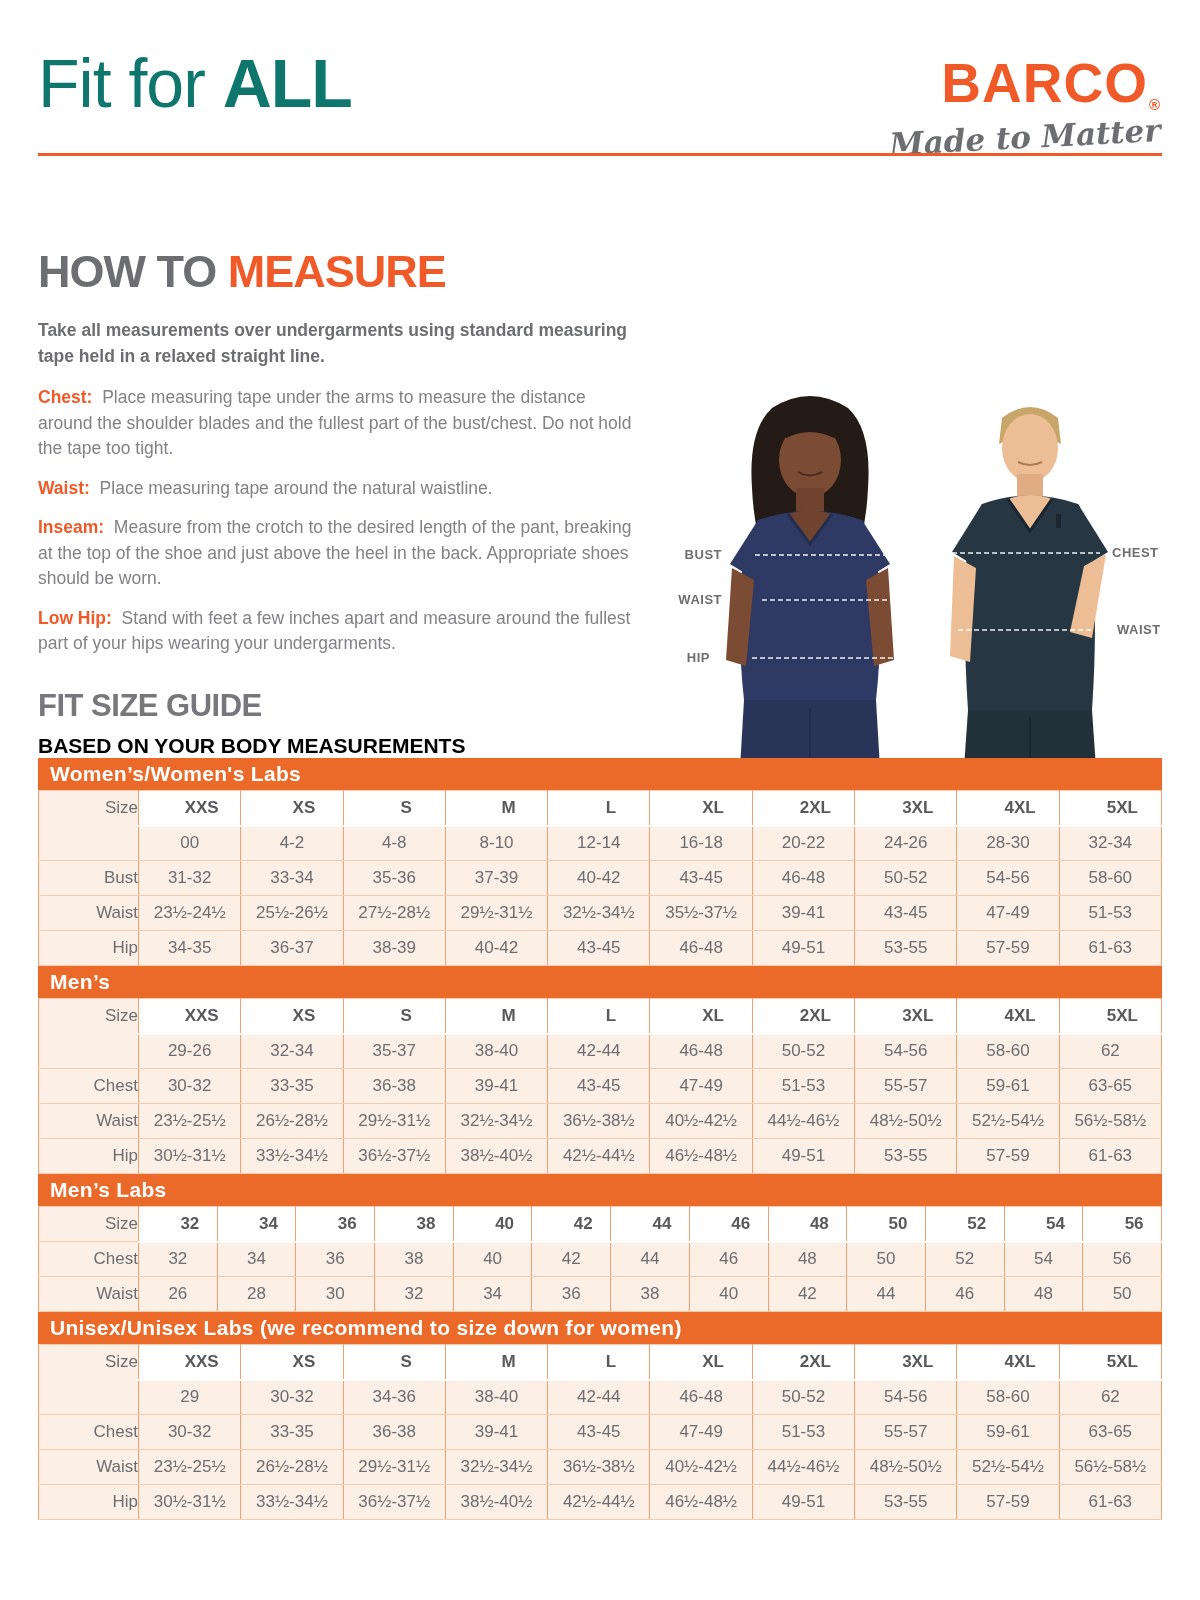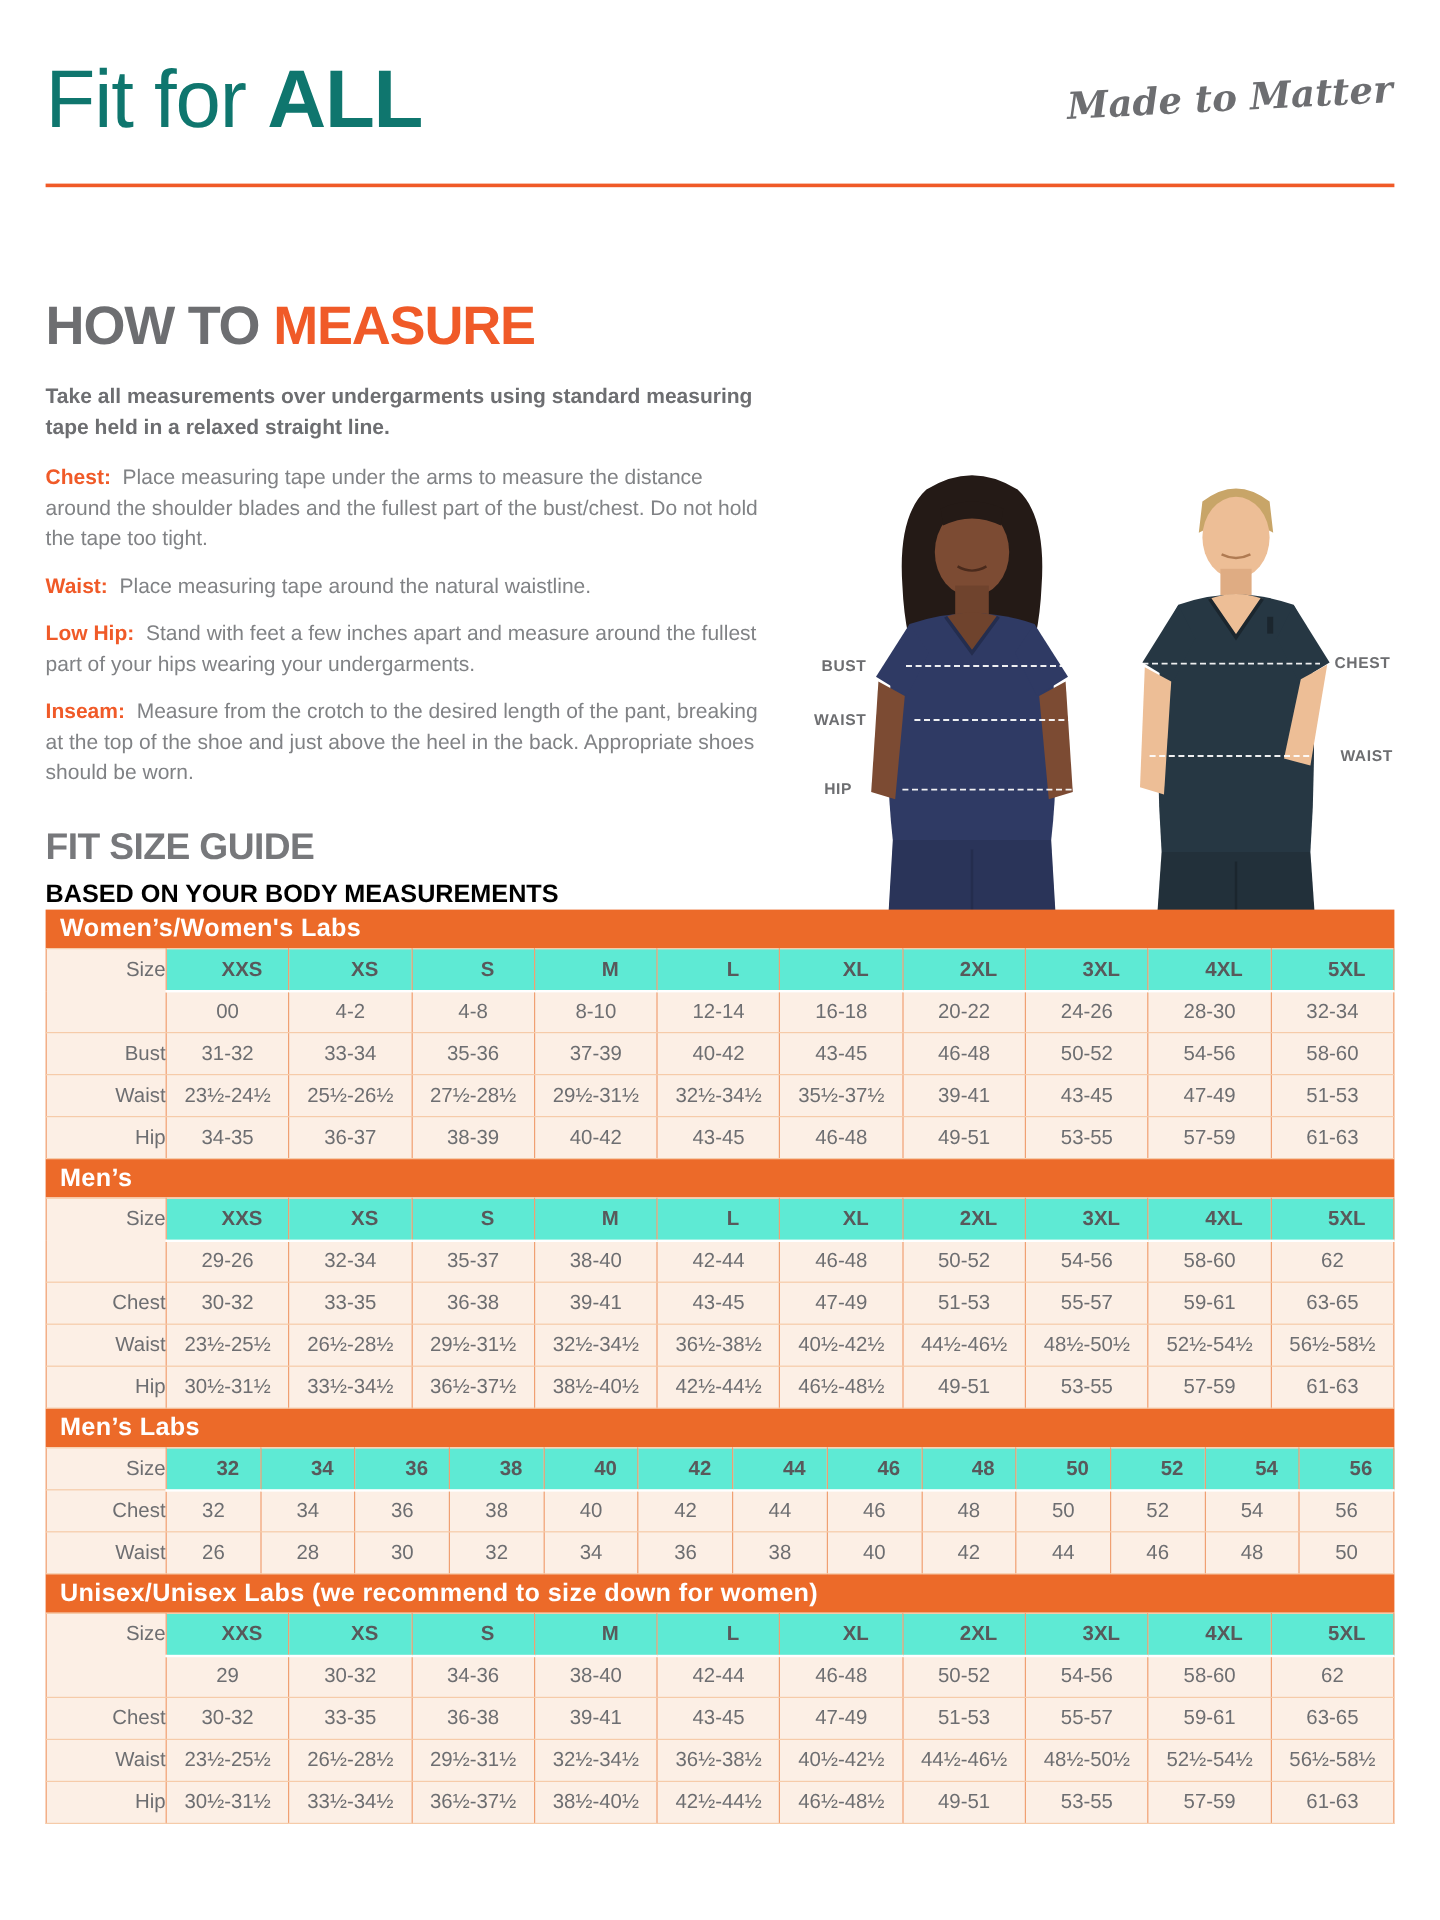--- a/index.html
+++ b/index.html
@@ -41,43 +41,44 @@
   .sg-sub { font-size:21px; line-height:24px; font-weight:bold; color:#000000; margin-top:6px; }
   #size-tables { }
 
   .table-banner { height:32px; line-height:32px; background:#EC6A29; color:#fff; font-weight:bold; font-size:21px; padding-left:12px; letter-spacing:.3px; }
   .tsec table { width:100%; border-collapse:collapse; table-layout:fixed; background:#FCEFE5; border:1px solid #F0A072; }
   .tsec td { height:35px; font-size:17px; color:#6D6E71; text-align:center; padding:0;
              border-left:1px solid #F0A072; border-right:1px solid #F0A072;
              border-top:1px solid #F6CBA9; border-bottom:1px solid #F6CBA9; background:#FCEFE5; }
   .tsec td.lbl { text-align:right; padding-left:10px; }
   .tsec td.span2 { vertical-align:top; padding-top:7px; }
-  .tsec td.hdr { background:#5eead4; font-weight:bold; color:#58595B; border-bottom:2px solid #FFFFFF;padding-left:24px; }
+  .tsec td.hdr { background:#ffffff; font-weight:bold; color:#58595B; border-bottom:2px solid #FFFFFF;padding-left:24px; }
 </style>
 </head>
 <body>
 
 <div class="page">
 
   <div class="main-title"><span>Fit for </span><span class="b">ALL</span></div>
 
   <div class="brand">
+    <div class="brand-name"><span>BARCO</span><span class="reg">®</span></div>
     <div class="brand-tagline">Made to Matter</div>
   </div>
 
   <div class="rule"></div>
 
   <section class="howto">
     <h2><span class="g">HOW TO </span><span class="o">MEASURE</span></h2>
     <p class="intro">Take all measurements over undergarments using standard measuring tape held in a relaxed straight line.</p>
     <div id="howto-items">
         <p class="mitem"><span class="lbl">Chest:</span><span>&nbsp; Place measuring tape under the arms to measure the distance around the shoulder blades and the fullest part of the bust/chest. Do not hold the tape too tight.</span></p>
         <p class="mitem"><span class="lbl">Waist:</span><span>&nbsp; Place measuring tape around the natural waistline.</span></p>
+        <p class="mitem"><span class="lbl">Inseam:</span><span>&nbsp; Measure from the crotch to the desired length of the pant, breaking at the top of the shoe and just above the heel in the back. Appropriate shoes should be worn.</span></p>
         <p class="mitem"><span class="lbl">Low Hip:</span><span>&nbsp; Stand with feet a few inches apart and measure around the fullest part of your hips wearing your undergarments.</span></p>
-        <p class="mitem"><span class="lbl">Inseam:</span><span>&nbsp; Measure from the crotch to the desired length of the pant, breaking at the top of the shoe and just above the heel in the back. Appropriate shoes should be worn.</span></p>
       </div>
   </section>
 
   <div class="figures">
     <svg width="560" height="400" viewBox="0 0 560 400">
 
       <g>
         <path d="M132,40 Q170,16 208,40 Q232,62 228,120 Q226,166 212,196 L198,206 L142,206 L128,196 Q114,166 112,120 Q108,62 132,40 Z" fill="#241A16"></path>
         <ellipse cx="170" cy="92" rx="31" ry="37" fill="#7C4B33"></ellipse>
         <path d="M146,70 Q170,58 194,70 L196,56 Q170,44 144,56 Z" fill="#241A16"></path>

